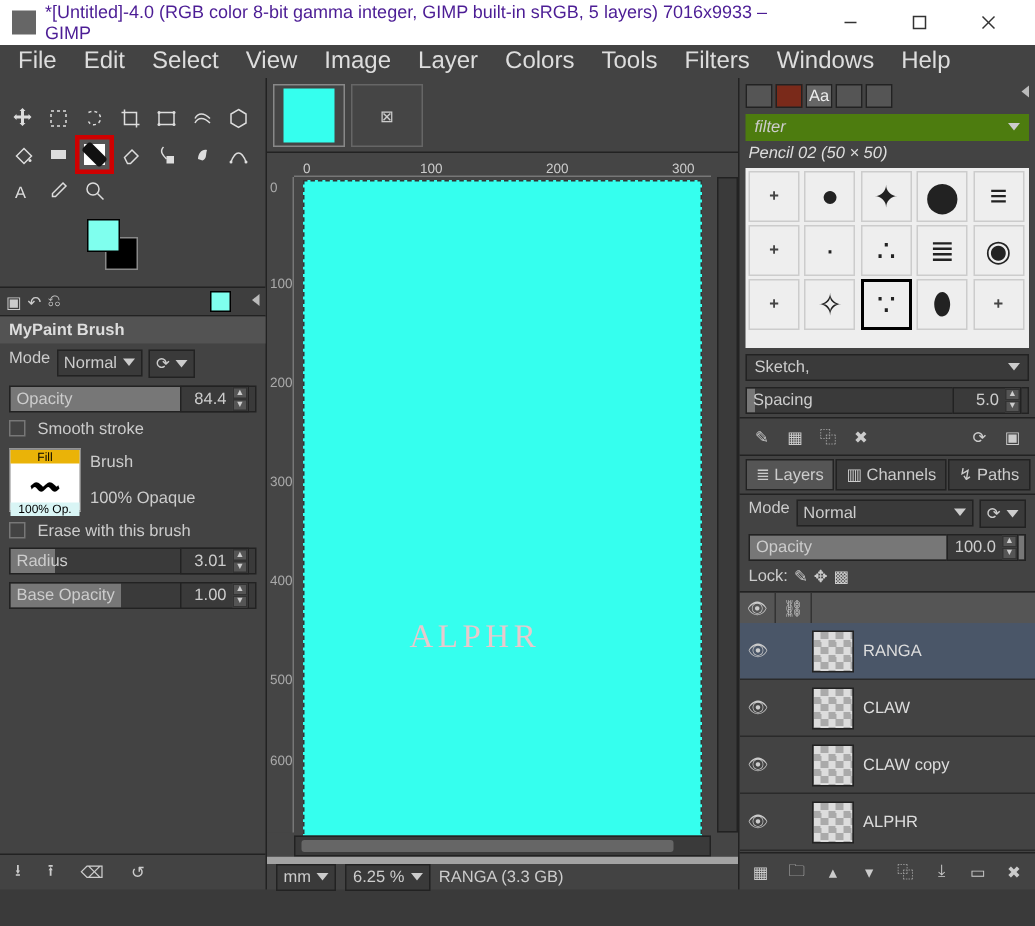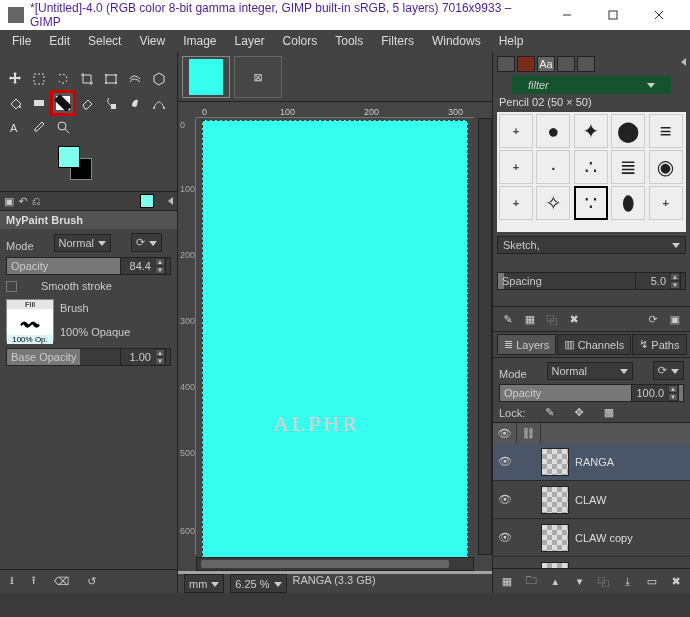--- a/index.html
+++ b/index.html
@@ -2,71 +2,71 @@
 <html><head>
 <meta charset="utf-8">
 <style>
 *{margin:0;padding:0;box-sizing:border-box;font-family:"Segoe UI",Arial,sans-serif;font-size:11px;color:#ccc;user-select:none}
 body{background:#3a3a3a;width:690px;height:617px;overflow:hidden;position:relative}
 .titlebar{height:30px;background:#fff;color:#000;display:flex;align-items:center;padding:0 8px}
 .title-icon{width:16px;height:16px;margin-right:6px;display:inline-block;background:#666}
 .title-text{flex:1;color:#4c1d95;font-size:12px}
 .winbtn{width:46px;height:29px;display:flex;align-items:center;justify-content:center;color:#333}
 .menubar{height:22px;background:#434343;display:flex;align-items:center;padding:0 4px;gap:2px}
-.menuitem{padding:2px 8px;color:#ddd;font-size:12px}
+.menuitem{padding:2px 8px;color:#ddd;font-size:16px}
 .main{display:flex;height:541px}
 .left{width:178px;background:#434343;display:flex;flex-direction:column;border-right:1px solid #222}
 .toolbox{padding:4px;display:grid;grid-template-columns:repeat(7,22px);gap:2px;justify-content:start}
 .toolbox .deco{grid-column:1/-1;height:8px;display:flex;gap:4px;margin-bottom:2px}
 .tool{width:22px;height:22px;display:flex;align-items:center;justify-content:center}
 .tool.sel{outline:3px solid #cf0000;outline-offset:-1px;background:#555}
 .tool svg{fill:#ddd}
 .colors{position:relative;height:45px;margin-left:58px;margin-top:4px}
 .fg{position:absolute;width:22px;height:22px;background:#7fffee;border:1px solid #000;z-index:2}
 .bg{position:absolute;left:12px;top:12px;width:22px;height:22px;background:#000;border:1px solid #888}
 .cfgrow{display:flex;align-items:center;gap:4px;padding:2px 4px;border-top:1px solid #222;border-bottom:1px solid #222;background:#3e3e3e}
 .cfgrow .sq{width:14px;height:14px;background:#7fffee;border:1px solid #000;margin-left:auto}
 .section-title{background:#535353;padding:3px 6px;font-weight:bold;color:#ddd}
 .opts{padding:4px 6px;display:flex;flex-direction:column;gap:5px}
-.row{display:flex;align-items:flex-end;gap:20px}
+.row{display:flex;align-items:flex-start;gap:4px}
 .label{color:#ccc}
 .combo{background:#3a3a3a;border:1px solid #222;padding:2px 4px;display:flex;align-items:center;gap:2px}
 .spinbox{background:#3a3a3a;border:1px solid #222;display:flex;align-items:center;min-width:46px}
 .spinval{padding:2px 4px;text-align:right;flex:1}
 .spinbtns{width:10px;display:flex;flex-direction:column}
 .spinbtns span{height:8px;line-height:6px;text-align:center;font-size:7px;background:#555;border:1px solid #333}
 .checkbox{width:11px;height:11px;border:1px solid #777;display:inline-block;margin-right:4px}
 .slider{background:linear-gradient(to right,#777 0%,#777 var(--fill,50%),#3a3a3a var(--fill,50%));height:18px;border:1px solid #222;position:relative;display:flex;align-items:center;padding:0 4px;justify-content:space-between}
 .brushprev{display:flex;align-items:center;gap:6px;margin:2px 0}
 .brushbox{width:48px;height:42px;background:#fff;border:1px solid #888;position:relative;display:flex;flex-direction:column;align-items:center;justify-content:space-between}
 .brushbox .strokes{font-size:18px;font-weight:900;color:#000}
-.brushbox .cap{background:#e5e5e5;color:#000;font-size:8px;width:100%;text-align:center}
+.brushbox .cap{background:#eab308;color:#000;font-size:8px;width:100%;text-align:center}
 .center{flex:1;background:#434343;display:flex;flex-direction:column}
 .thumbs{height:50px;display:flex;gap:4px;padding:4px;border-bottom:1px solid #222}
 .thumb{width:48px;height:42px;background:#454545;border:1px solid #666;display:flex;align-items:center;justify-content:center}
 .thumb.active{border:1px solid #888}
 .thumb.active .prev{width:34px;height:36px;background:#35ffee}
 .canvas-area{flex:1;position:relative;background:#454545;overflow:hidden}
 .ruler-h{position:absolute;top:0;left:18px;right:18px;height:16px;background:#454545;border-bottom:1px solid #777;display:flex;align-items:flex-end;font-size:8px;color:#aaa}
 .ruler-h span{position:absolute;font-size:9px}
 .ruler-v{position:absolute;top:16px;left:0;bottom:16px;width:18px;background:#454545;border-right:1px solid #777}
 .ruler-v span{position:absolute;font-size:9px;color:#aaa;writing-mode:horizontal-tb;left:2px}
 .canvas{position:absolute;top:18px;left:24px;width:266px;height:446px;background:#35ffee;border:1px dashed #333}
 .canvas-text{position:absolute;top:290px;left:70px;color:#e8c9cc;font-size:22px;font-family:serif;letter-spacing:3px}
 .scroll-h{position:absolute;bottom:0;left:18px;right:18px;height:14px;background:#3a3a3a;border:1px solid #222}
 .scroll-h .track{position:absolute;left:4px;width:90%;top:2px;bottom:2px;background:#666;border-radius:2px}
 .scroll-v{position:absolute;top:16px;right:0;bottom:16px;width:14px;background:#3a3a3a;border:1px solid #222}
-.statusrow{height:22px;display:flex;gap:6px;padding:0 6px;border-top:3px solid #a3a3a3}
+.statusrow{height:22px;display:flex;align-items:center;gap:6px;padding:0 6px;border-top:5px solid #a3a3a3}
 .leftbottom{height:24px;display:flex;align-items:center;gap:18px;padding:0 10px;margin-top:auto;border-top:1px solid #222}
 .right{width:198px;background:#434343;border-left:1px solid #222;display:flex;flex-direction:column}
 .right-top{display:flex;gap:2px;padding:4px;align-items:flex-start}
 .right-top .ico{width:18px;height:16px;background:#555;border:1px solid #222}
 .right-top .ico.red{background:#7a2a1a}
-.filter-row{background:#14532d;margin:0 19px;padding:3px 16px;font-style:italic;display:flex;justify-content:space-between}
-.brushname{padding:2px 6px;color:#ddd}
+.filter-row{background:#4d7c0f;margin:0 4px;padding:3px 6px;font-style:italic;display:flex;justify-content:space-between}
+.brushname{padding:2px 6px;font-style:italic;color:#ddd}
 .brushgrid{margin:2px 4px;height:120px;background:#eee;position:relative;overflow:hidden}
 .brushgrid-inner{display:grid;grid-template-columns:repeat(5,1fr);gap:2px;padding:2px}
 .bcell{width:34px;height:34px;border:1px solid #ccc;display:flex;align-items:center;justify-content:center;font-size:20px;color:#222}
 .bcell.sel{border:2px solid #000}
 .plus{color:#444;font-weight:bold}
 .tag-row{margin:2px 4px;padding:2px 5px;background:#3a3a3a;border:1px solid #222;display:flex;justify-content:space-between}
 .right-icons{display:flex;gap:4px;padding:4px 6px;border-top:1px solid #222;border-bottom:1px solid #222}
 .right-icons span{width:18px;height:16px;display:flex;align-items:center;justify-content:center}
 .tabrow{display:flex;gap:1px;padding:2px 4px;border-bottom:1px solid #222}
 .tabbtn{flex:0 0 auto;background:#3a3a3a;padding:3px 6px;display:flex;align-items:center;gap:3px;border:1px solid #222}
@@ -274,20 +274,34 @@
         <div class="brushbox">
           <span class="cap">Fill</span>
           <span class="strokes">〰</span>
           <span class="cap" style="background:#d9f5f5">100% Op.</span>
         </div>
         <div>
           <div>Brush</div>
           <div style="margin-top:12px">100% Opaque</div>
         </div>
       </div>
+      <div class="row">
+          <span class="checkbox"></span>
+          <span>Erase with this brush</span>
+        </div>
+      <div class="slider" style="--fill:18%">
+        <span>Radius</span>
+        <div class="spinbox">
+            <span class="spinval">3.01</span>
+            <span class="spinbtns">
+              <span>▴</span>
+              <span>▾</span>
+            </span>
+          </div>
+      </div>
       <div class="slider" style="--fill:45%">
         <span>Base Opacity</span>
         <div class="spinbox">
             <span class="spinval">1.00</span>
             <span class="spinbtns">
               <span>▴</span>
               <span>▾</span>
             </span>
           </div>
       </div>
@@ -315,21 +329,21 @@
         <span style="left:168px">200</span>
         <span style="left:252px">300</span>
       </div>
       <div class="ruler-v">
         <span style="top:2px">0</span>
         <span style="top:66px">100</span>
         <span style="top:132px">200</span>
         <span style="top:198px">300</span>
         <span style="top:264px">400</span>
         <span style="top:330px">500</span>
-        <span style="top:408px">600</span>
+        <span style="top:384px">600</span>
       </div>
       <div class="canvas">
         <div class="canvas-text">ALPHR</div>
       </div>
       <div class="scroll-v"></div>
       <div class="scroll-h">
           <div class="track"></div>
         </div>
     </div>
     <div class="statusrow">
@@ -384,21 +398,21 @@
           <div class="bcell">⬮</div>
           <div class="bcell">
             <span class="plus">+</span>
           </div>
       </div>
     </div>
     <div class="tag-row">
         <span>Sketch,</span>
         <span class="arrow-dn"></span>
       </div>
-    <div class="slider" style="--fill:3%;margin:16px 4px">
+    <div class="slider" style="--fill:3%;margin:2px 4px">
       <span>Spacing</span>
       <div class="spinbox">
           <span class="spinval">5.0</span>
           <span class="spinbtns">
             <span>▴</span>
             <span>▾</span>
           </span>
         </div>
     </div>
     <div class="right-icons">

